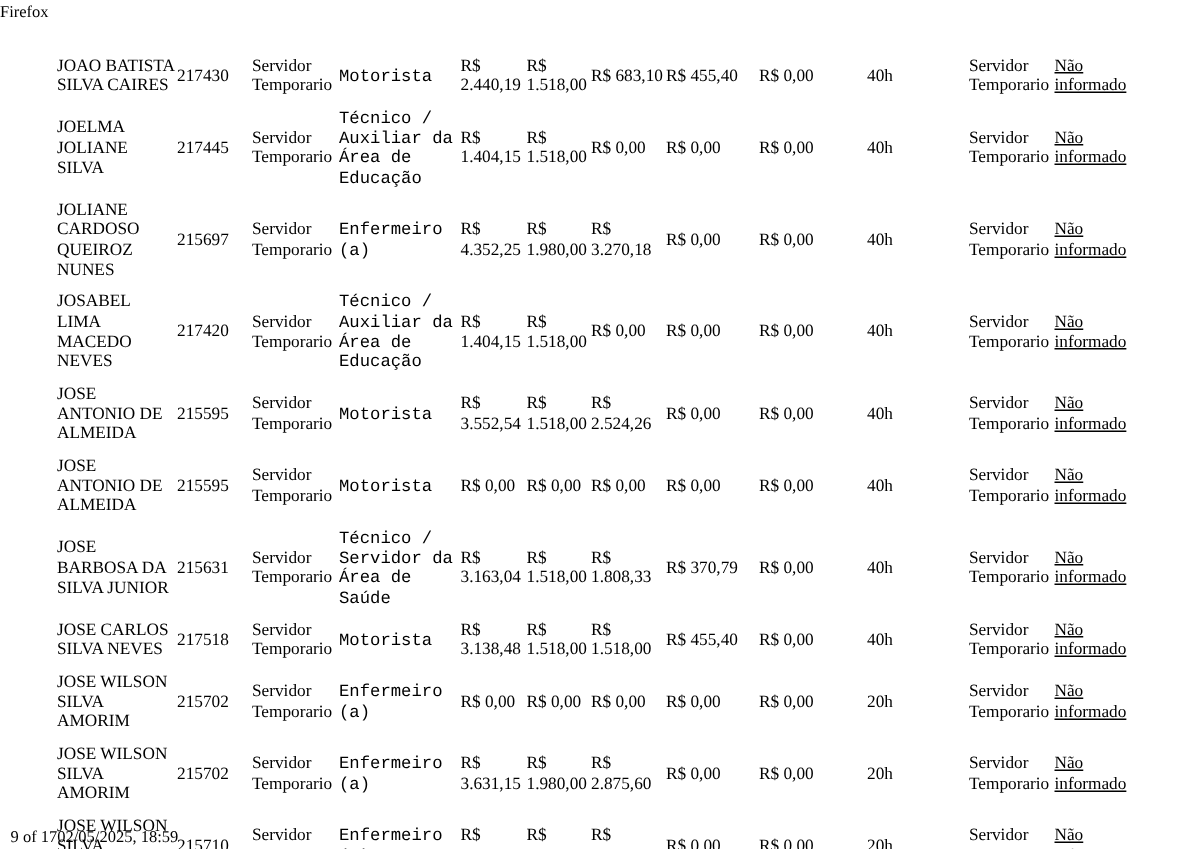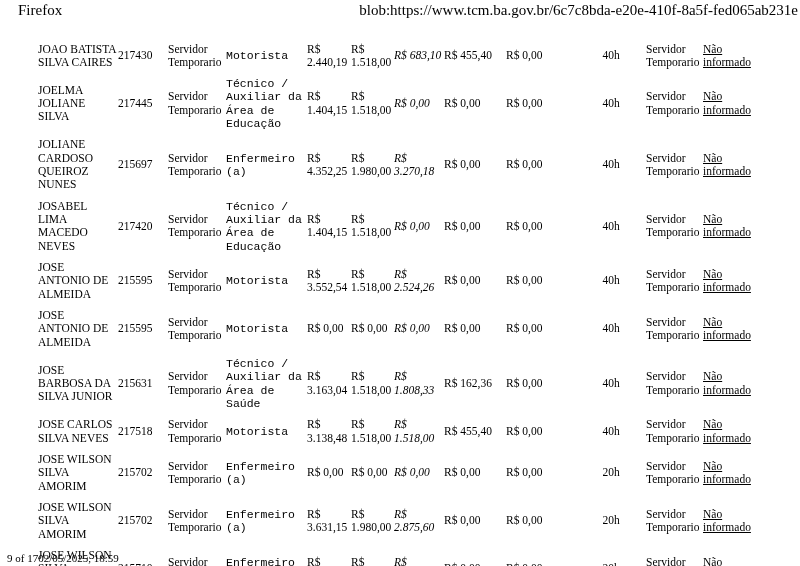--- a/index.html
+++ b/index.html
@@ -12,22 +12,22 @@
     height: 566px;
     position: relative;
     overflow: hidden;
     font-family: "Liberation Serif", serif;
     color: #000000;
   }
   .print-header {
     display: flex;
     justify-content: space-between;
     align-items: center;
-    padding: 2px 2px 0 18px;
-    font-size: 15px;
+    padding: 2px 2px 0 0;
+    font-size: 11px;
     line-height: 1.1;
   }
   .servants-table {
     border-collapse: collapse;
     table-layout: fixed;
     margin: 20px 0 0 38px;
     width: 723px;
     font-size: 11.5px;
     line-height: 1.16;
   }
@@ -35,24 +35,24 @@
     vertical-align: middle;
     padding: 4px 2px 4px 0;
     word-wrap: break-word;
   }
   .c-name  { width: 80px; }
   .c-id    { width: 50px; }
   .c-bond  { width: 58px; }
   .c-role  { width: 81px; font-family: Liberation Mono, monospace; }
   .c-v1    { width: 44px; }
   .c-v2    { width: 43px; }
-  .c-v3    { width: 50px; font-style: italic; }
+  .c-v3    { width: 50px; }
   .c-v4    { width: 62px; }
   .c-v5    { width: 72px; }
-  .c-hours { width: 68px; text-align: center; }
+  .c-hours { width: 68px; }
   .c-type  { width: 57px; }
   .c-info  { width: 58px; text-decoration: underline; }
   .print-footer {
     position: absolute;
     left: 0;
     right: 0;
     bottom: 2px;
     display: flex;
     justify-content: flex-start;
     padding: 0 7px;
@@ -60,21 +60,20 @@
     line-height: 1.1;
   }
 </style>
 </head>
 <body>
 
 <div class="page">
 
   <div class="print-header">
     <span>Firefox</span>
-    <span>blob:https://www.tcm.ba.gov.br/6c7c8bda-e20e-410f-8a5f-fed065ab231e</span>
   </div>
 
   <table class="servants-table">
     <colgroup>
       <col class="c-name">
         <col class="c-id">
         <col class="c-bond">
         <col class="c-role">
       <col class="c-v1">
         <col class="c-v2">
@@ -173,25 +172,25 @@
     <td class="c-v5">R$ 0,00</td>
     <td class="c-hours">40h</td>
     <td class="c-type">Servidor Temporario</td>
     <td class="c-info">Não informado</td>
   </tr>
 
   <tr>
     <td class="c-name">JOSE BARBOSA DA SILVA JUNIOR</td>
     <td class="c-id">215631</td>
     <td class="c-bond">Servidor Temporario</td>
-    <td class="c-role">Técnico / Auxiliar da Área de Saúde</td>
+    <td class="c-role">Técnico / Servidor da Área de Saúde</td>
     <td class="c-v1">R$ 3.163,04</td>
     <td class="c-v2">R$ 1.518,00</td>
     <td class="c-v3">R$ 1.808,33</td>
-    <td class="c-v4">R$ 162,36</td>
+    <td class="c-v4">R$ 370,79</td>
     <td class="c-v5">R$ 0,00</td>
     <td class="c-hours">40h</td>
     <td class="c-type">Servidor Temporario</td>
     <td class="c-info">Não informado</td>
   </tr>
 
   <tr>
     <td class="c-name">JOSE CARLOS SILVA NEVES</td>
     <td class="c-id">217518</td>
     <td class="c-bond">Servidor Temporario</td>

